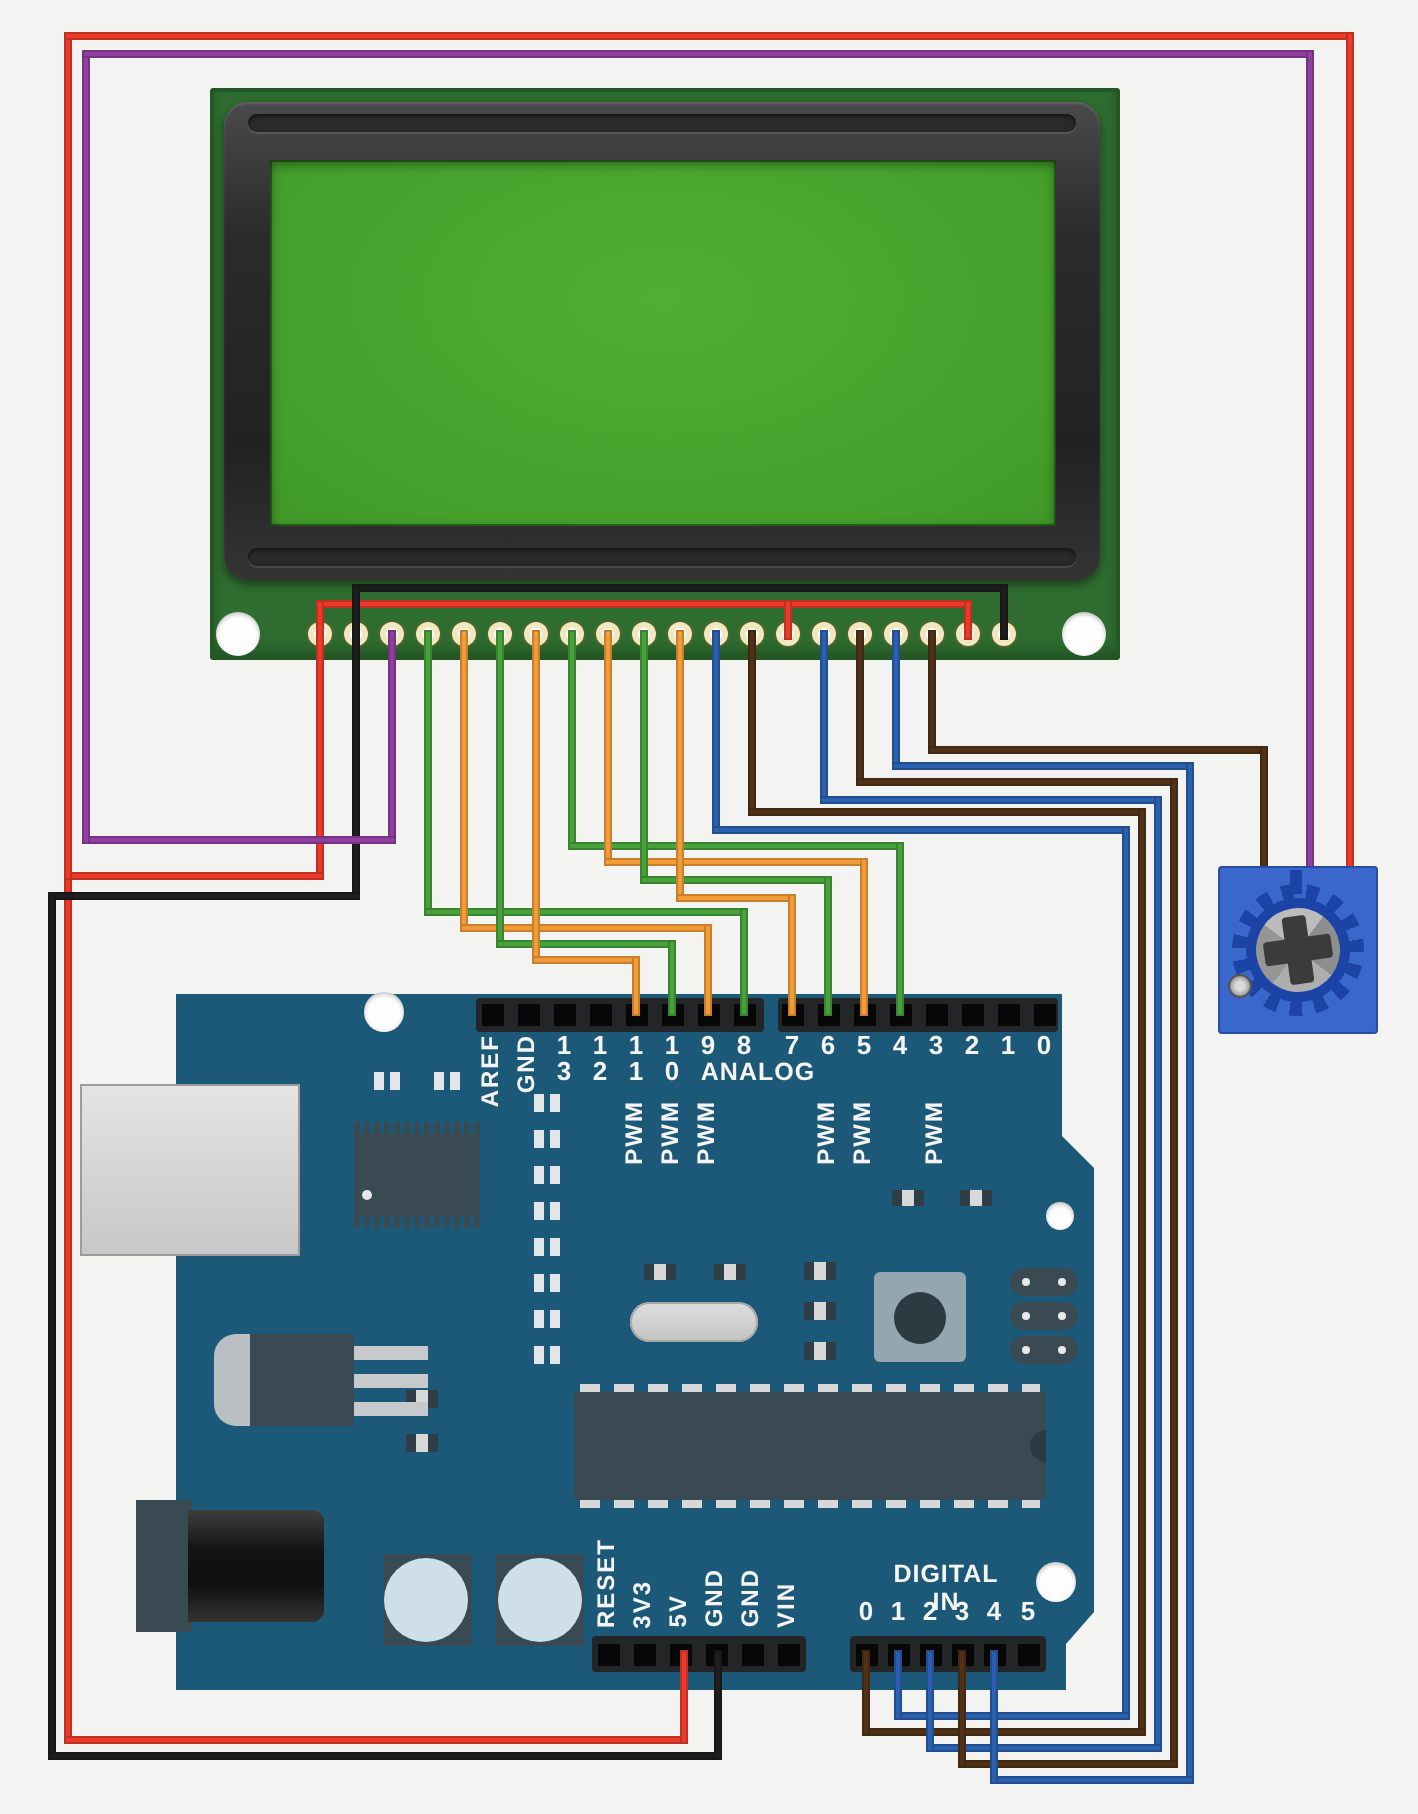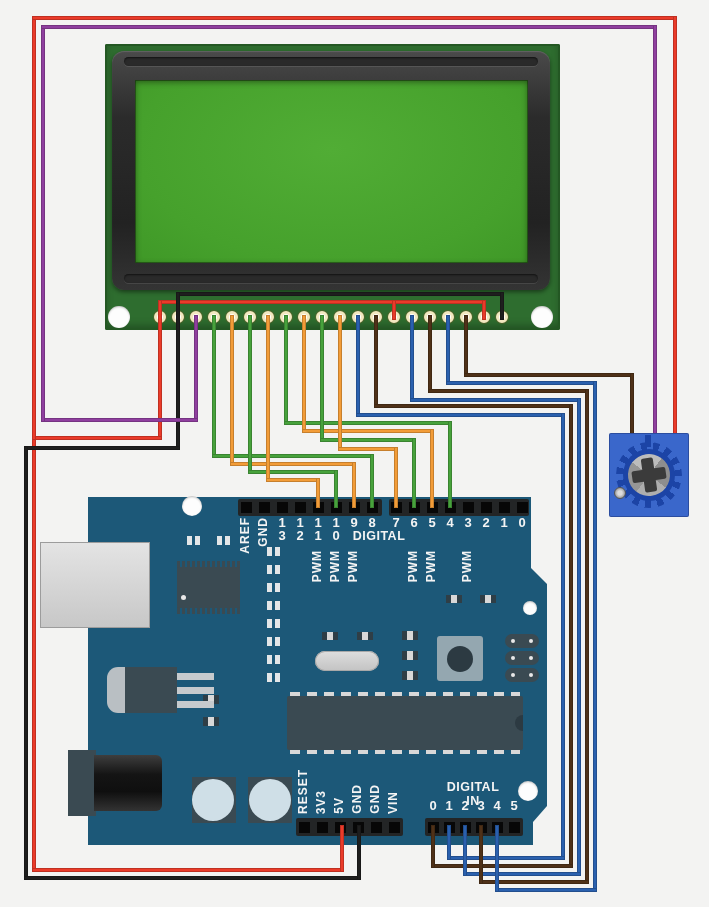--- a/index.html
+++ b/index.html
@@ -236,21 +236,21 @@
         <div class="pinsq" style="left: 460px; top: 822px;"></div>
         <div class="lbl num abs" style="left: 458px; top: 799px;">2</div>
         <div class="pinsq" style="left: 476px; top: 822px;"></div>
         <div class="lbl num abs" style="left: 474px; top: 799px;">3</div>
         <div class="pinsq" style="left: 492px; top: 822px;"></div>
         <div class="lbl num abs" style="left: 490px; top: 799px;">4</div>
         <div class="pinsq" style="left: 509px; top: 822px;"></div>
         <div class="lbl num abs" style="left: 507px; top: 799px;">5</div>
       </div>
 
-    <div class="lbl caption abs" style="left:349px;top:529px;width:60px;text-align:center;">DIGITAL</div>
+    <div class="lbl caption abs" style="left:349px;top:529px;width:60px;text-align:center;">ANALOG</div>
     <div class="lbl caption abs" style="left:439px;top:780px;width:68px;text-align:center;">DIGITAL IN</div>
   </div>
 
   <div id="wires">
       <div class="wire-seg" style="left: 158px; top: 300px; width: 328px; height: 4px; background: rgb(234, 59, 42);"></div>
       <div class="wire-seg" style="left: 392px; top: 300px; width: 4px; height: 20px; background: rgb(234, 59, 42);"></div>
       <div class="wire-seg" style="left: 482px; top: 300px; width: 4px; height: 20px; background: rgb(234, 59, 42);"></div>
       <div class="wire-seg" style="left: 176px; top: 292px; width: 328px; height: 4px; background: rgb(30, 30, 30);"></div>
       <div class="wire-seg" style="left: 500px; top: 292px; width: 4px; height: 28px; background: rgb(30, 30, 30);"></div>
       <div class="wire-seg" style="left: 158px; top: 300px; width: 4px; height: 140px; background: rgb(234, 59, 42);"></div>

